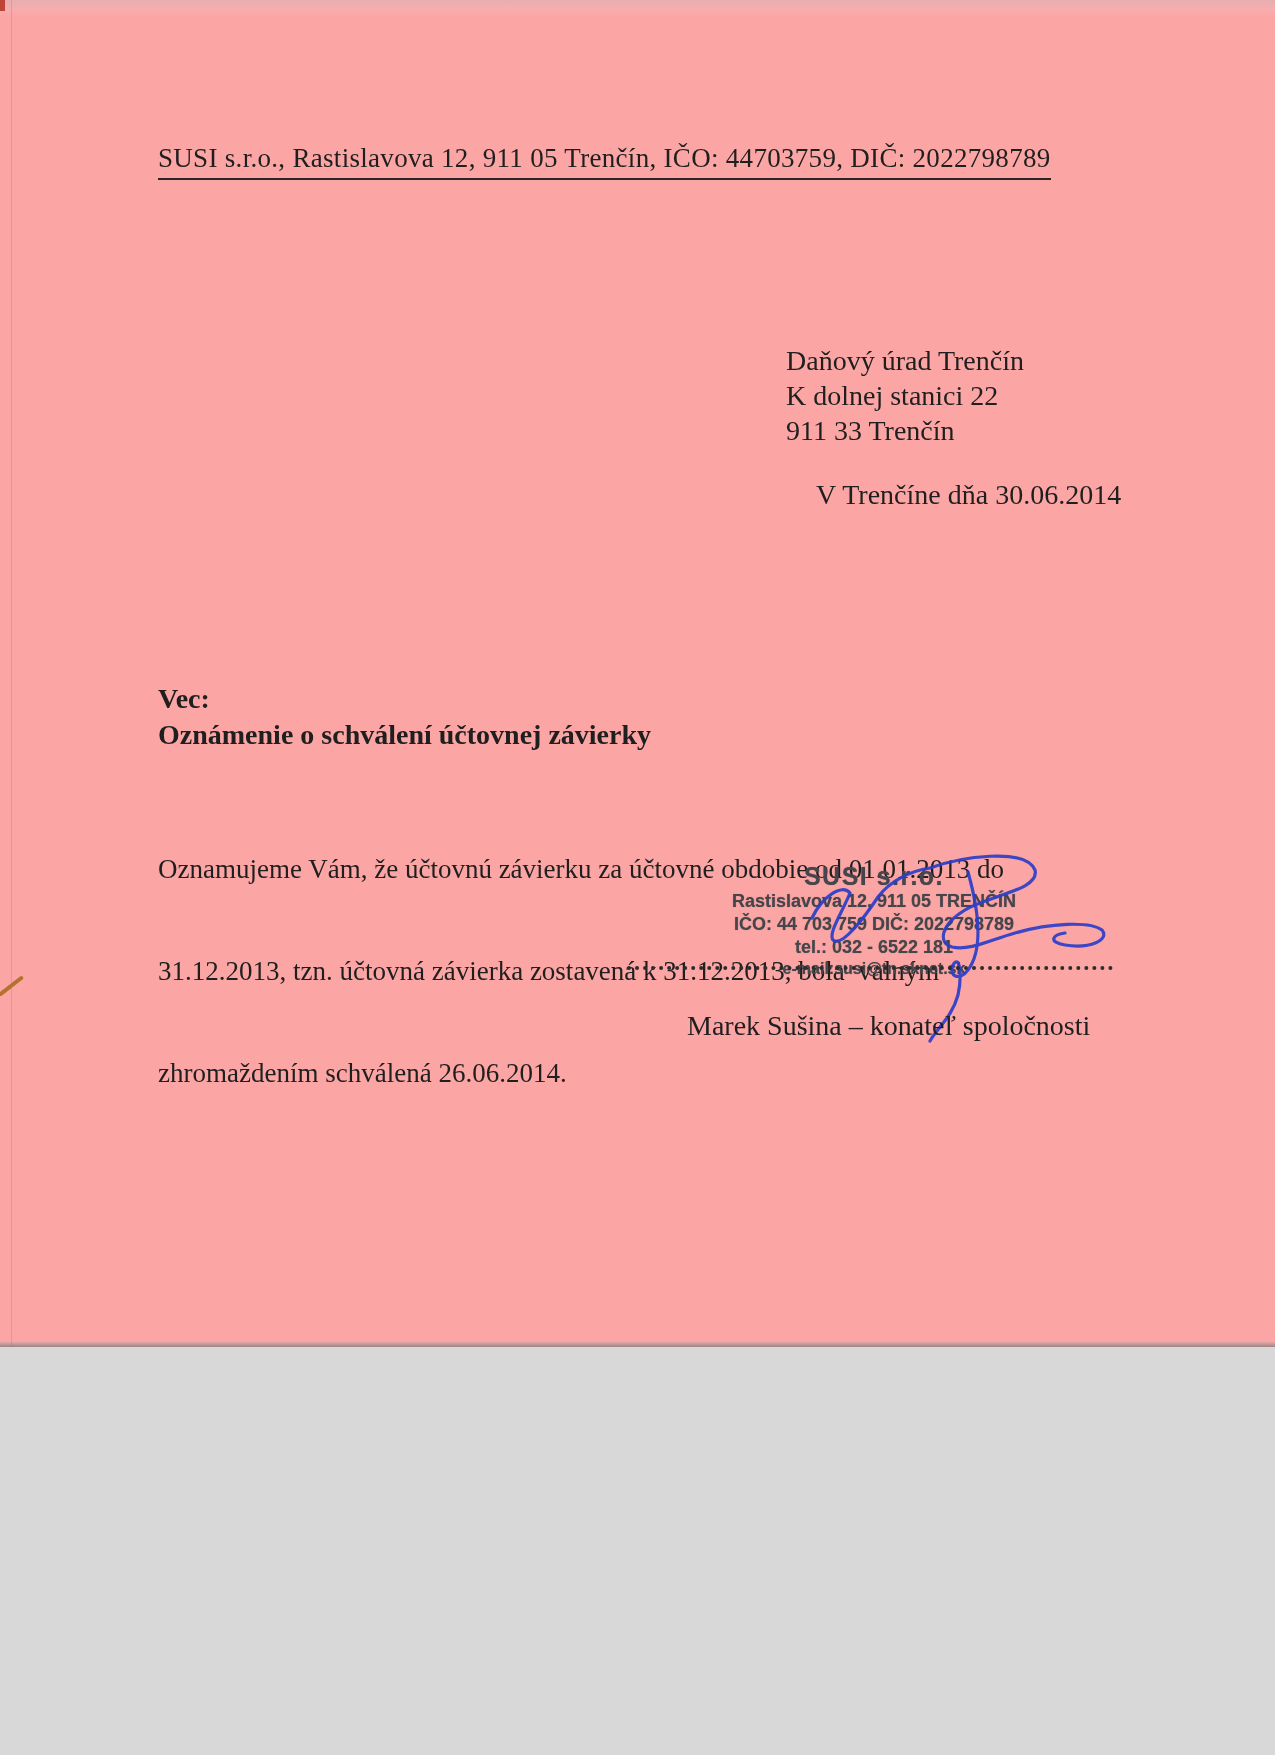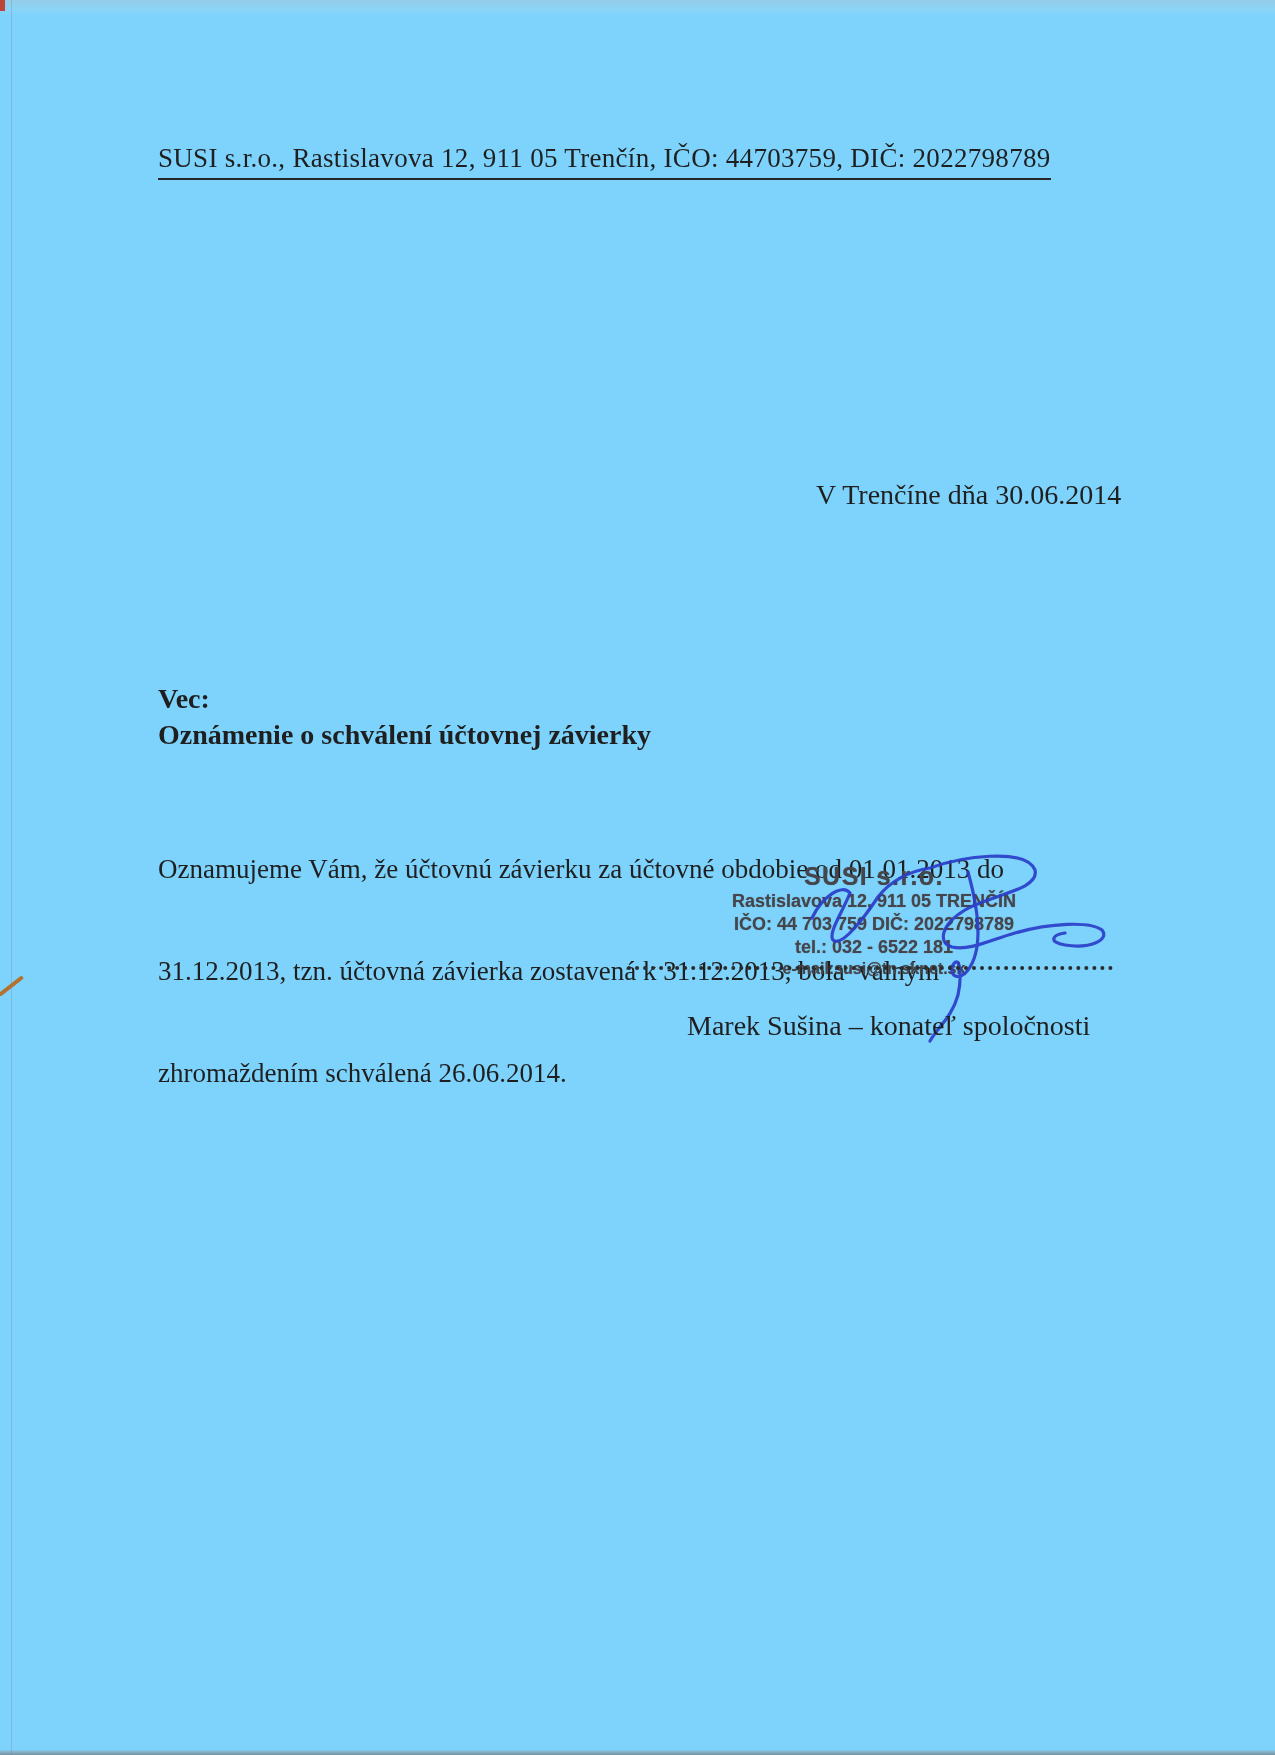--- a/index.html
+++ b/index.html
@@ -3,22 +3,22 @@
 <meta charset="utf-8">
 <style>
   html, body {
     margin: 0;
     padding: 0;
     background: #d8d8d8;
   }
   .page {
     position: relative;
     width: 1275px;
-    height: 1755px;
-    background: #7dd3fc;
+    height: 1347px;
+    background: #fca5a5;
     overflow: hidden;
     font-family: "Liberation Serif", serif;
     color: #1f1f1f;
   }
   
   .edge-top {
     position: absolute; left: 0; top: 0; width: 100%; height: 16px;
     background: linear-gradient(to bottom, rgba(190,192,194,0.35), rgba(220,221,222,0.15) 60%, rgba(255,255,255,0));
   }
   .edge-bottom {
@@ -97,20 +97,25 @@
 <div class="page">
 
   <div class="edge-top"></div>
   <div class="edge-left-line"></div>
   <div class="corner-mark"></div>
   <div class="pen-mark"></div>
   <div class="edge-bottom"></div>
 
   <div class="letterhead">SUSI s.r.o., Rastislavova 12, 911 05 Trenčín, IČO: 44703759, DIČ: 2022798789</div>
 
+  <div class="recipient">
+    <div>Daňový úrad Trenčín</div>
+    <div>K dolnej stanici 22</div>
+    <div>911 33 Trenčín</div>
+  </div>
 
   <div class="dateline">V Trenčíne dňa 30.06.2014</div>
 
   <div class="subject-label">Vec:</div>
   <div class="subject">Oznámenie o schválení účtovnej závierky</div>
 
   <div class="body-par">
     <div>Oznamujeme Vám, že účtovnú závierku za účtovné obdobie od 01.01.2013 do</div>
     <div>31.12.2013, tzn. účtovná závierka zostavená k 31.12.2013, bola  valným</div>
     <div>zhromaždením schválená 26.06.2014.</div>

